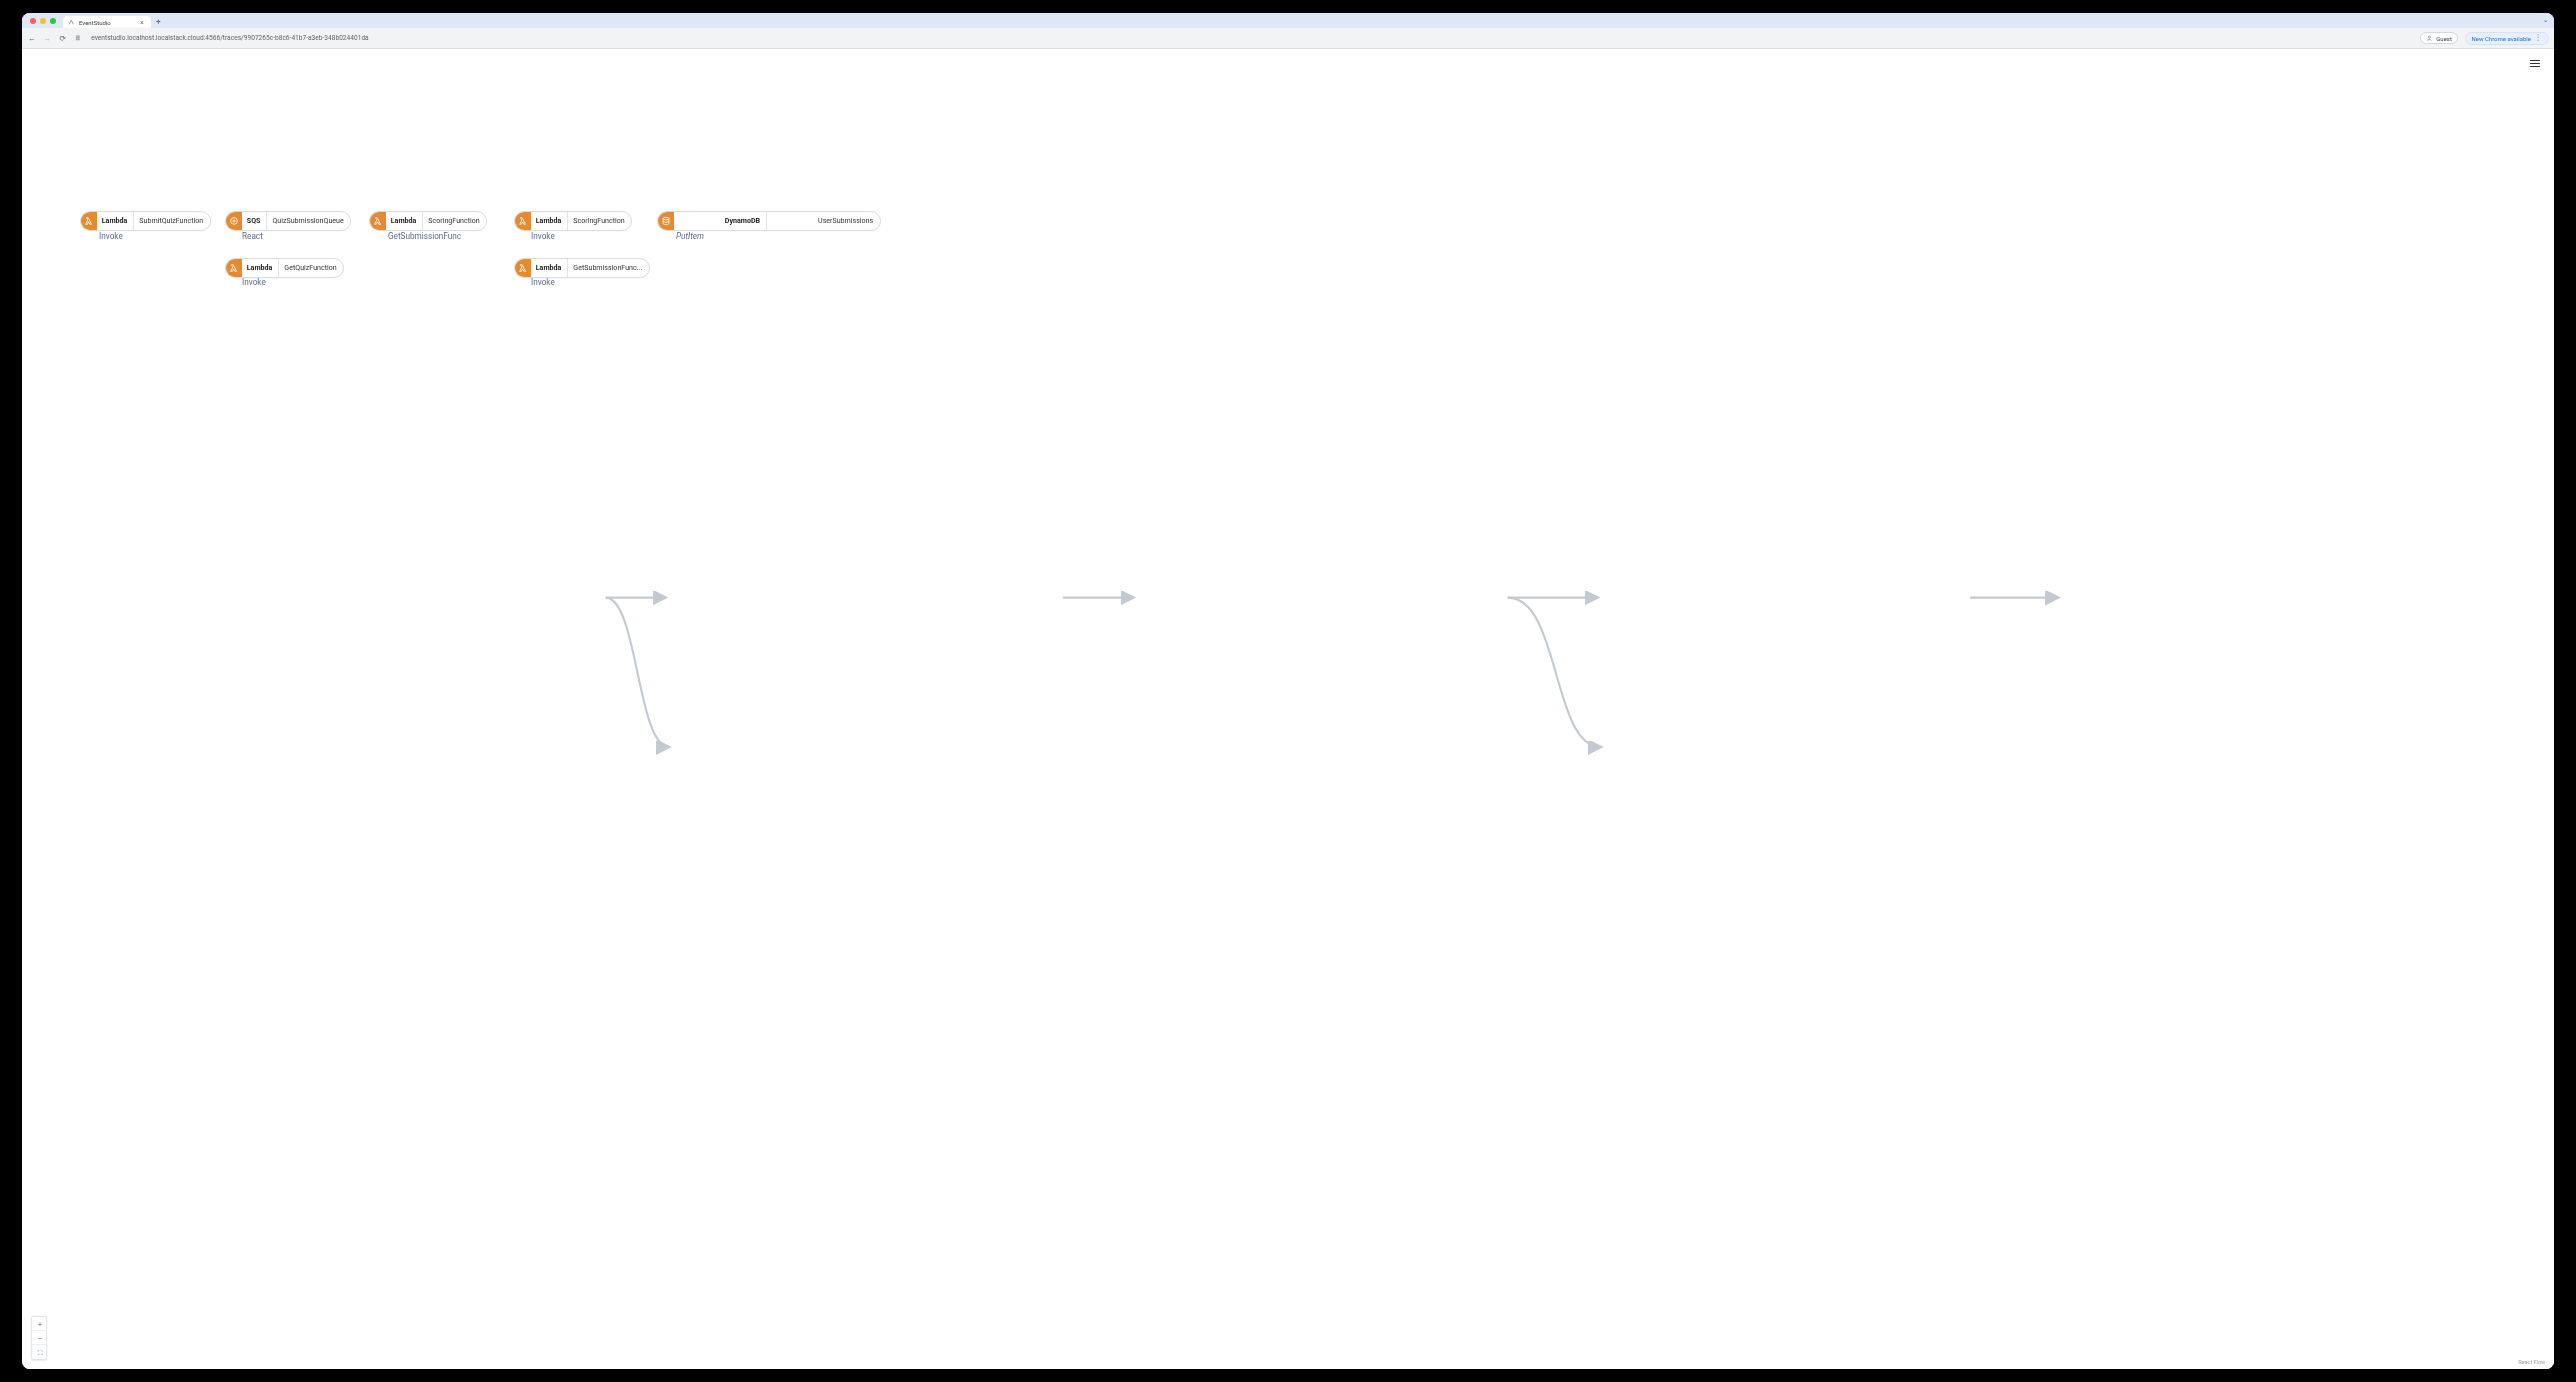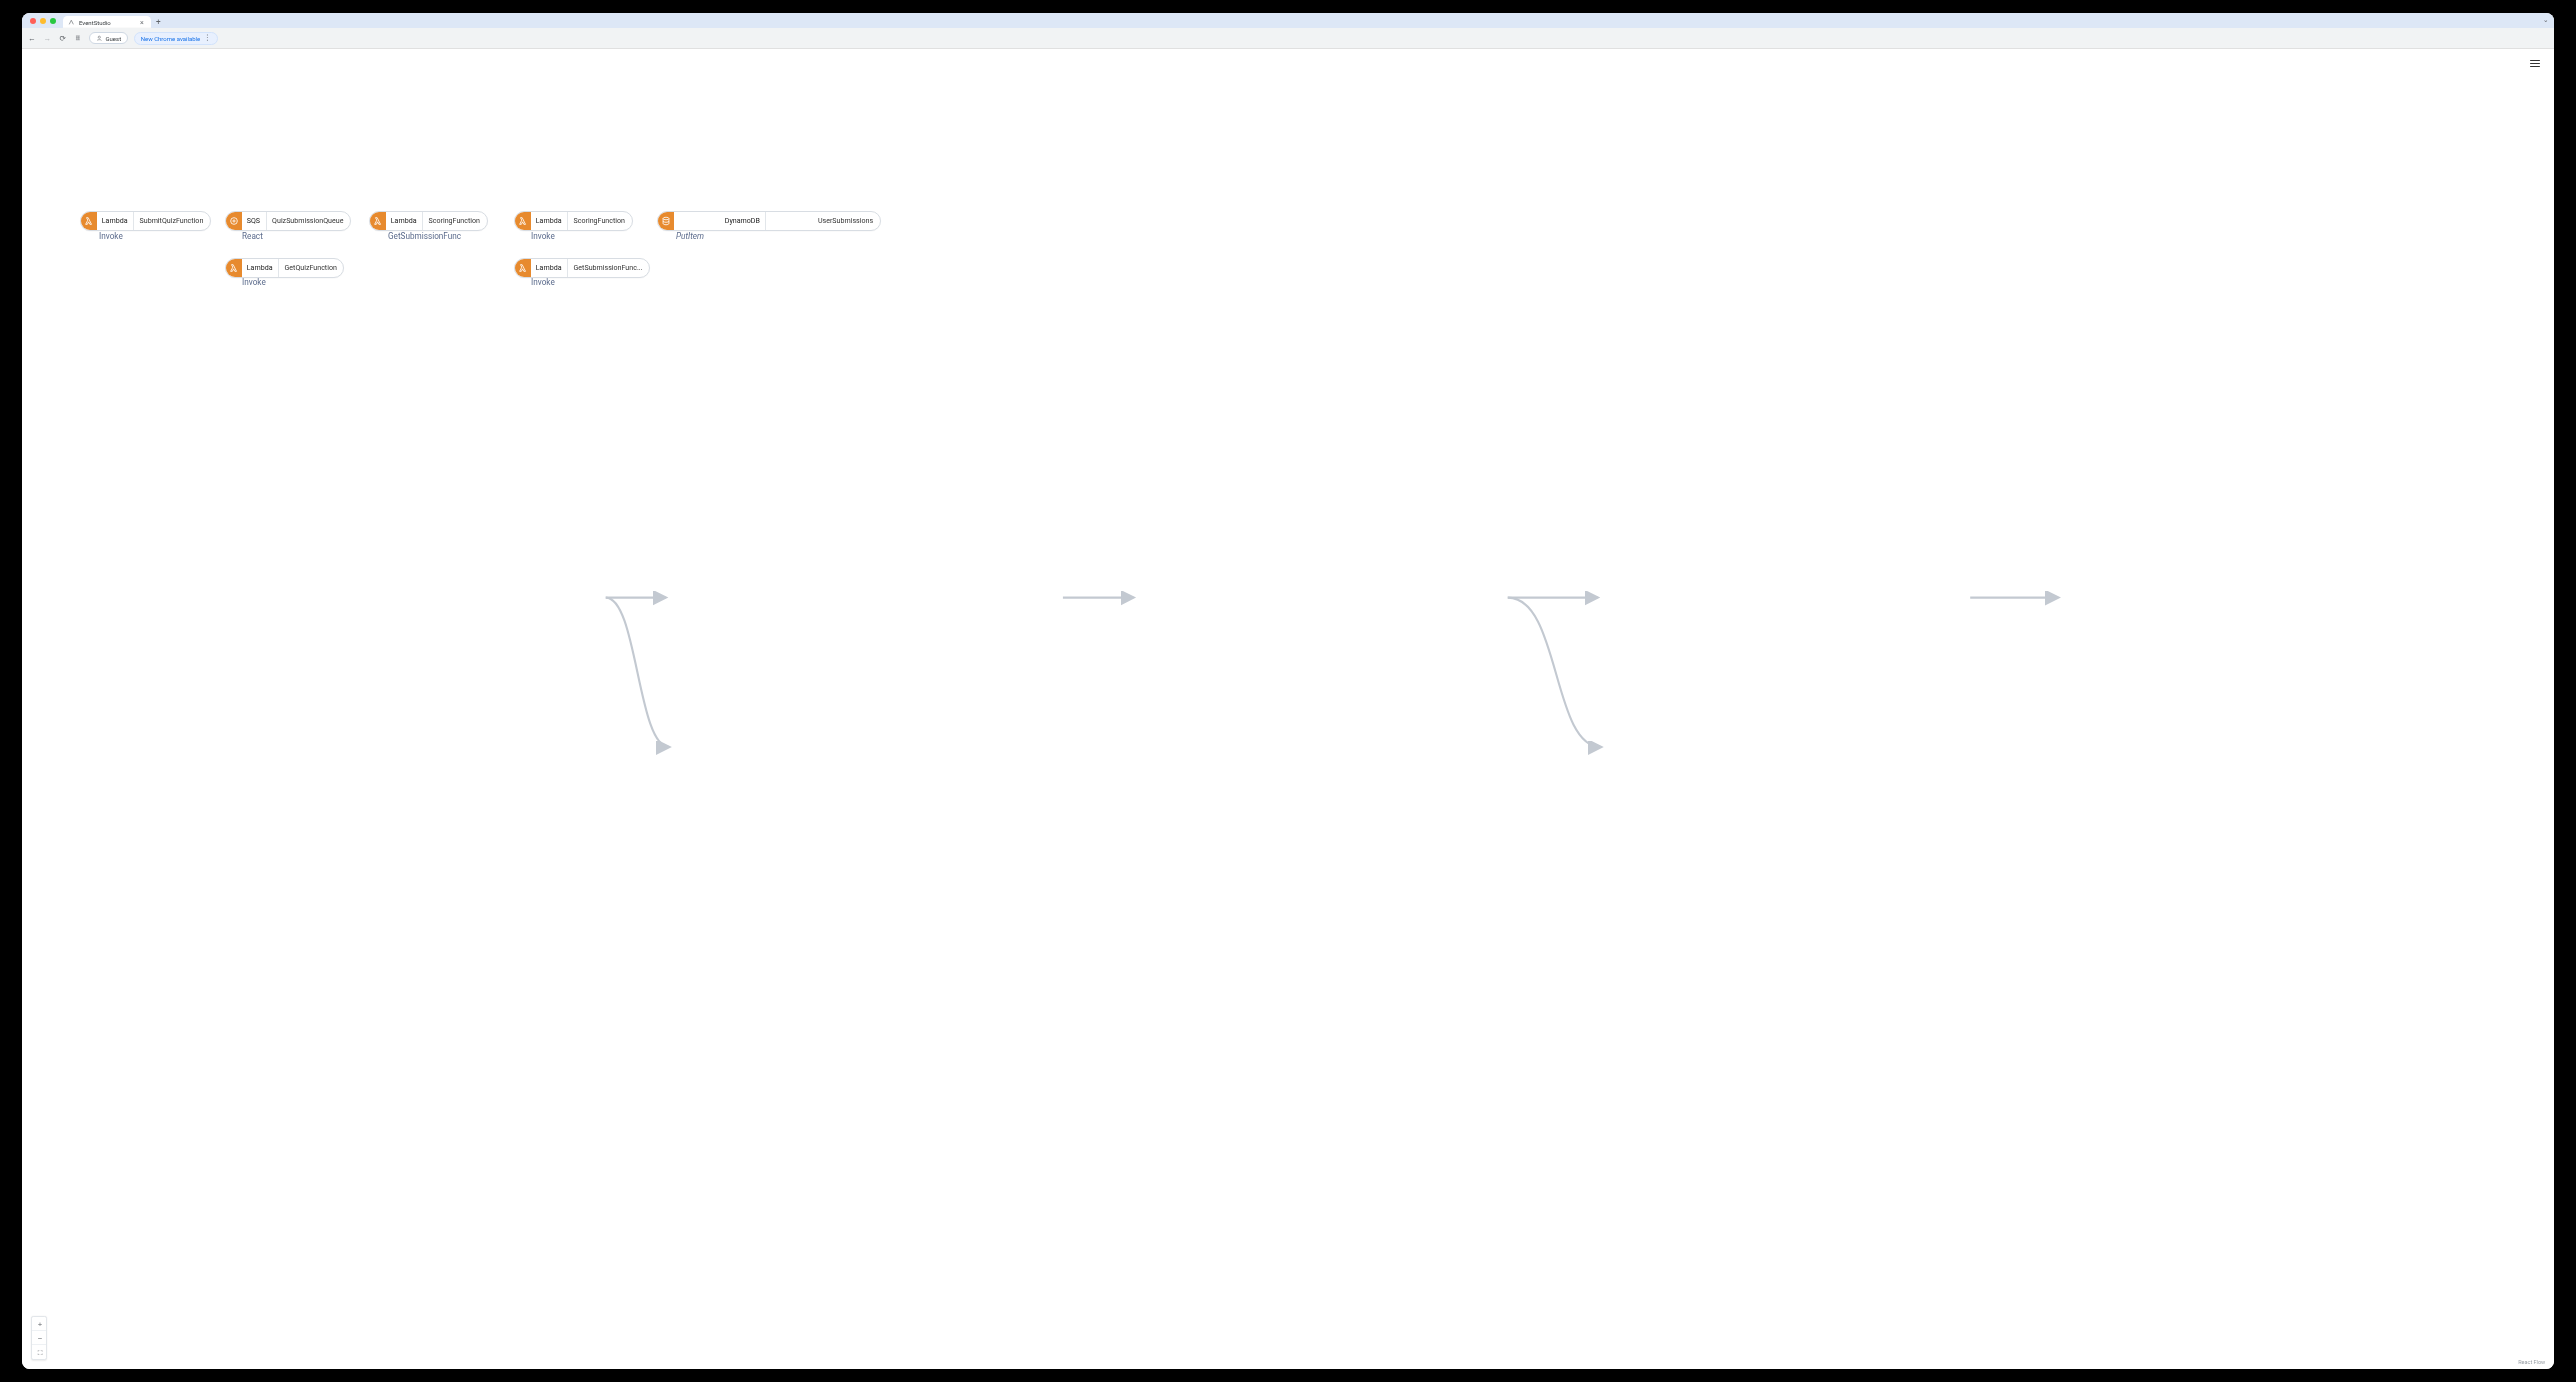--- a/index.html
+++ b/index.html
@@ -25,21 +25,21 @@
   .grid{position:absolute;inset:0;background-image:radial-gradient(#d7dbe0 0.5px,transparent 0.5px);background-size:12px 12px;background-position:3.3px 3.3px;}
   .hamburger{position:absolute;right:14.2px;top:11px;display:flex;flex-direction:column;gap:1.6px;}
   .hamburger div{width:10px;height:1.1px;background:#333;border-radius:0.5px;}
   .controls{position:absolute;left:8.8px;bottom:8.8px;background:#fff;border:0.5px solid #e2e6ea;border-radius:2.2px;box-shadow:0 0.5px 1.6px rgba(0,0,0,.08);}
   .controls button{display:block;width:14.2px;height:14.2px;border:none;background:transparent;color:#5f6368;font-size:7.7px;line-height:14.2px;border-bottom:0.5px solid #eef1f4;}
   .controls button:last-child{border-bottom:none;font-size:6.6px;}
   .attrib{position:absolute;right:8.8px;bottom:4.4px;font-size:5.5px;color:#9aa0a6;}
   .node{position:absolute;display:flex;align-items:center;background:#fff;border:0.5px solid #d8dde3;border-radius:10px;height:17.5px;box-shadow:0 0.5px 1.1px rgba(0,0,0,.04);font-size:7.1px;overflow:hidden;}
   .node .icon{width:16.4px;height:17.5px;display:flex;align-items:center;justify-content:center;background:#e78a2e;color:#fff;}
   .node .icon svg{width:10px;height:10px;stroke:#fff;fill:none;stroke-width:2;}
-  .node .svc{font-weight:400;color:#222;padding:0 5.5px 0 4.4px;border-right:0.5px solid #e2e6ea;line-height:17.5px;}
+  .node .svc{font-weight:700;color:#222;padding:0 5.5px 0 4.4px;border-right:0.5px solid #e2e6ea;line-height:17.5px;}
   .node .res{color:#333;padding:0 6.6px 0 5.5px;line-height:17.5px;white-space:nowrap;}
   .caption{position:absolute;font-size:8.2px;color:#5b6b8c;}
   svg.edges{position:absolute;inset:0;pointer-events:none;}
   svg.edges path{stroke:#c3c9d1;stroke-width:1.2;fill:none;}
   svg.edges .arrow{fill:#c3c9d1;}
 </style>
 </head>
 <body>
 
 <div class="frame">
@@ -66,20 +66,21 @@
 
     <div class="toolbar">
       <span class="navbtn">←</span>
       <span class="navbtn" style="opacity:.4">→</span>
       <span class="navbtn">⟳</span>
       <span class="site-btn">
         <svg viewBox="0 0 16 16" width="7.7" height="7.7">
             <path d="M4 4h8M4 8h8M4 12h8M6 4v8M10 4v8" stroke="#5f6368" stroke-width="1" fill="none"></path>
           </svg>
       </span>
+      <div class="url">eventstudio.localhost.localstack.cloud:4566/traces/9907265c-b8c6-41b7-a3eb-348b024401da</div>
       <div class="pill">
         <svg width="6.6" height="6.6" viewBox="0 0 24 24">
             <circle cx="12" cy="8" r="4" fill="none" stroke="#5f6368" stroke-width="2"></circle>
             <path d="M4 20c0-4 16-4 16 0" fill="none" stroke="#5f6368" stroke-width="2"></path>
           </svg>
         <span>Guest</span>
       </div>
       <div class="pill blue">
         <span>New Chrome available</span>
         <span class="dots">⋮</span>

